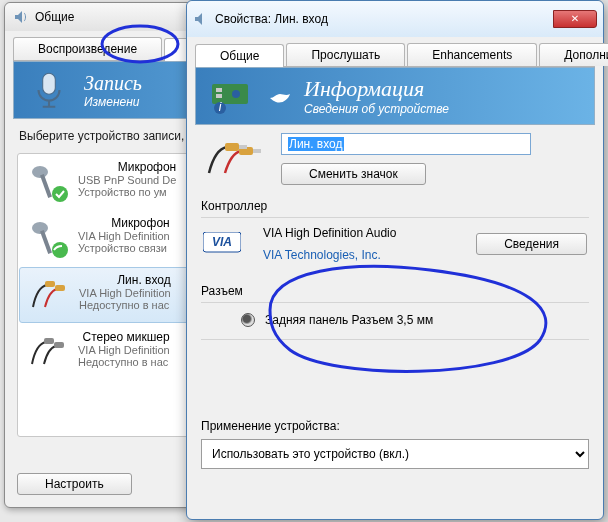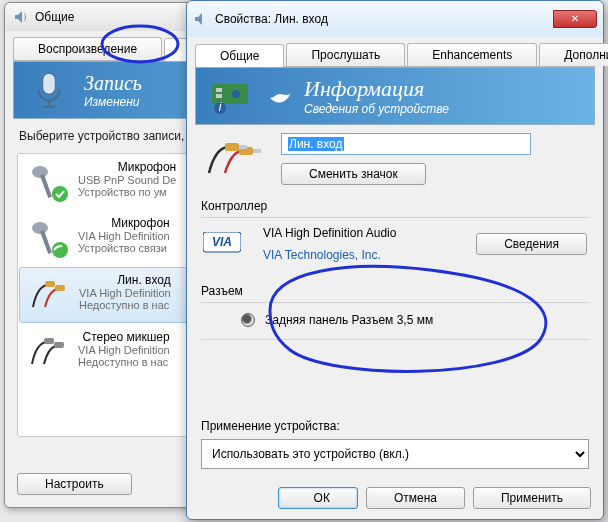--- a/index.html
+++ b/index.html
@@ -220,23 +220,18 @@
     </div>
   </div>
 
   <div class="usage">
     <div>Применение устройства:</div>
     <select>
       <option>Использовать это устройство (вкл.)</option>
     </select>
   </div>
 
-  <div class="btnbar">
-    <button class="btn default">ОК</button>
-    <button class="btn">Отмена</button>
-    <button class="btn">Применить</button>
-  </div>
 </div>
 
 <svg class="ink" style="left:0;top:0;width:608px;height:522px" viewBox="0 0 608 522">
   <ellipse cx="140" cy="44" rx="38" ry="18" fill="none" stroke="#2030d8" stroke-width="3"></ellipse>
   <path d="M270 310 C270 270 350 260 430 270 C530 282 560 310 540 340 C510 380 330 380 290 350 C272 336 270 322 270 310 Z" fill="none" stroke="#2030d8" stroke-width="3"></path>
 </svg>
 
 </body></html>

